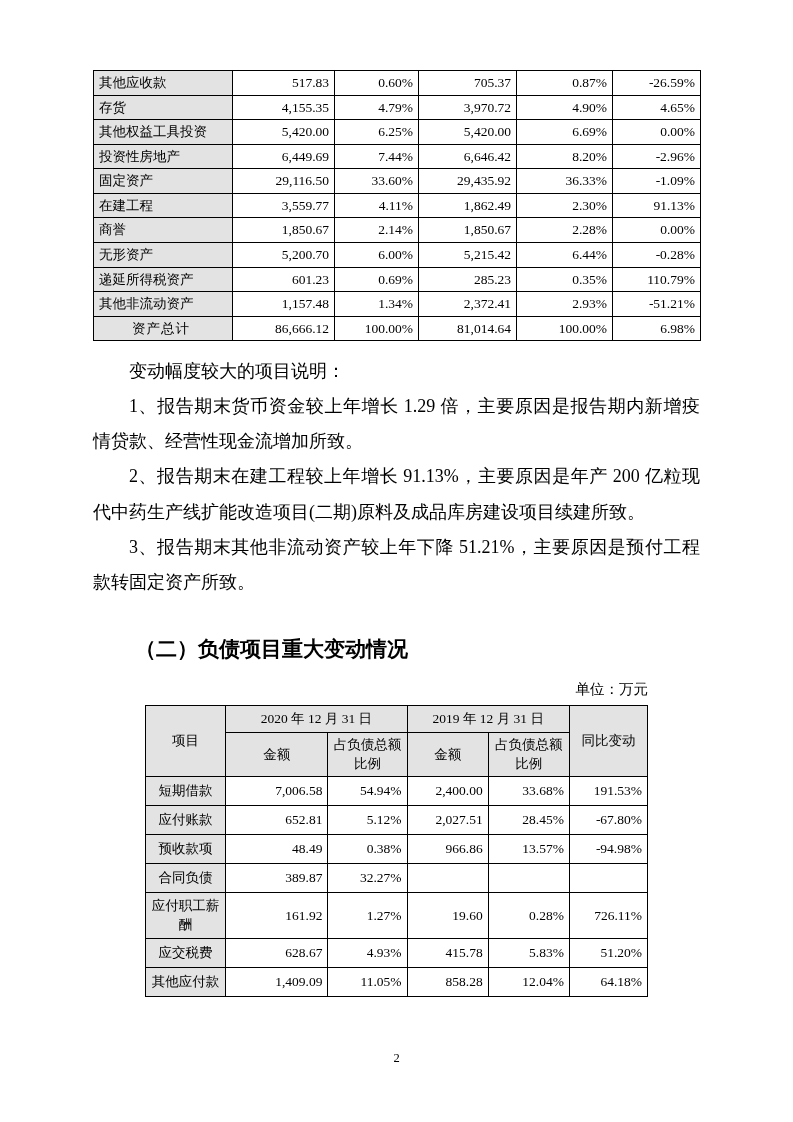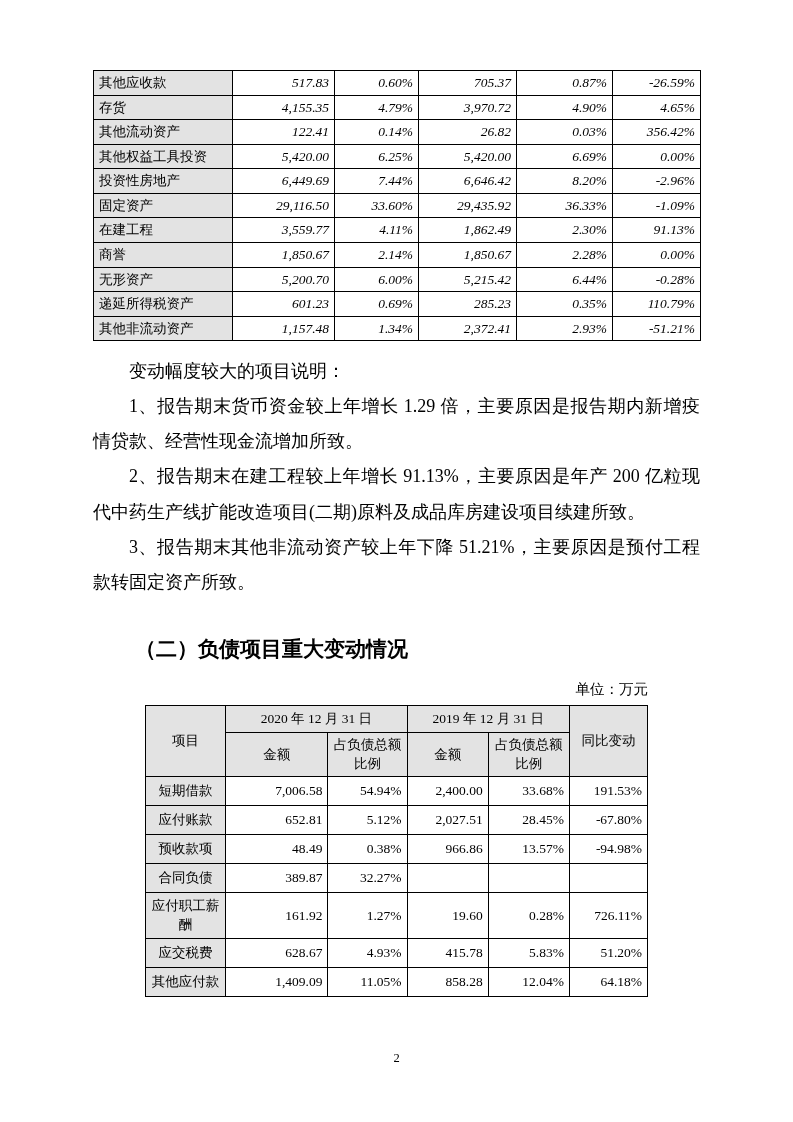--- a/index.html
+++ b/index.html
@@ -41,21 +41,20 @@
   .t1 td.label {
     background: #e3e3e3;
     text-align: left;
     padding-left: 5px;
     white-space: nowrap;
   }
   .t1 td.num {
     text-align: right;
     padding-right: 5px;
     background: #ffffff;
-    font-style: italic;
   }
   .t1 tr.total td.label {
     text-align: center;
     padding-left: 0;
     letter-spacing: 1px;
   }
   .para {
     font-size: 18px;
     line-height: 1.95;
     text-align: justify;
@@ -139,28 +138,20 @@
         </tr>
         <tr>
           <td class="label">存货</td>
           <td class="num">4,155.35</td>
           <td class="num">4.79%</td>
           <td class="num">3,970.72</td>
           <td class="num">4.90%</td>
           <td class="num">4.65%</td>
         </tr>
         <tr>
-          <td class="label">其他流动资产</td>
-          <td class="num">122.41</td>
-          <td class="num">0.14%</td>
-          <td class="num">26.82</td>
-          <td class="num">0.03%</td>
-          <td class="num">356.42%</td>
-        </tr>
-        <tr>
           <td class="label">其他权益工具投资</td>
           <td class="num">5,420.00</td>
           <td class="num">6.25%</td>
           <td class="num">5,420.00</td>
           <td class="num">6.69%</td>
           <td class="num">0.00%</td>
         </tr>
         <tr>
           <td class="label">投资性房地产</td>
           <td class="num">6,449.69</td>
@@ -209,20 +200,28 @@
           <td class="num">0.35%</td>
           <td class="num">110.79%</td>
         </tr>
         <tr>
           <td class="label">其他非流动资产</td>
           <td class="num">1,157.48</td>
           <td class="num">1.34%</td>
           <td class="num">2,372.41</td>
           <td class="num">2.93%</td>
           <td class="num">-51.21%</td>
+        </tr>
+        <tr class="total">
+          <td class="label">资产总计</td>
+          <td class="num">86,666.12</td>
+          <td class="num">100.00%</td>
+          <td class="num">81,014.64</td>
+          <td class="num">100.00%</td>
+          <td class="num">6.98%</td>
         </tr>
       </tbody>
     </table>
 
     <div class="sec-space-1"></div>
 
     <p class="para">变动幅度较大的项目说明：</p>
     <p class="para">1、报告期末货币资金较上年增长 1.29 倍，主要原因是报告期内新增疫情贷款、经营性现金流增加所致。</p>
     <p class="para">2、报告期末在建工程较上年增长 91.13%，主要原因是年产 200 亿粒现代中药生产线扩能改造项目(二期)原料及成品库房建设项目续建所致。</p>
     <p class="para">3、报告期末其他非流动资产较上年下降 51.21%，主要原因是预付工程款转固定资产所致。</p>

